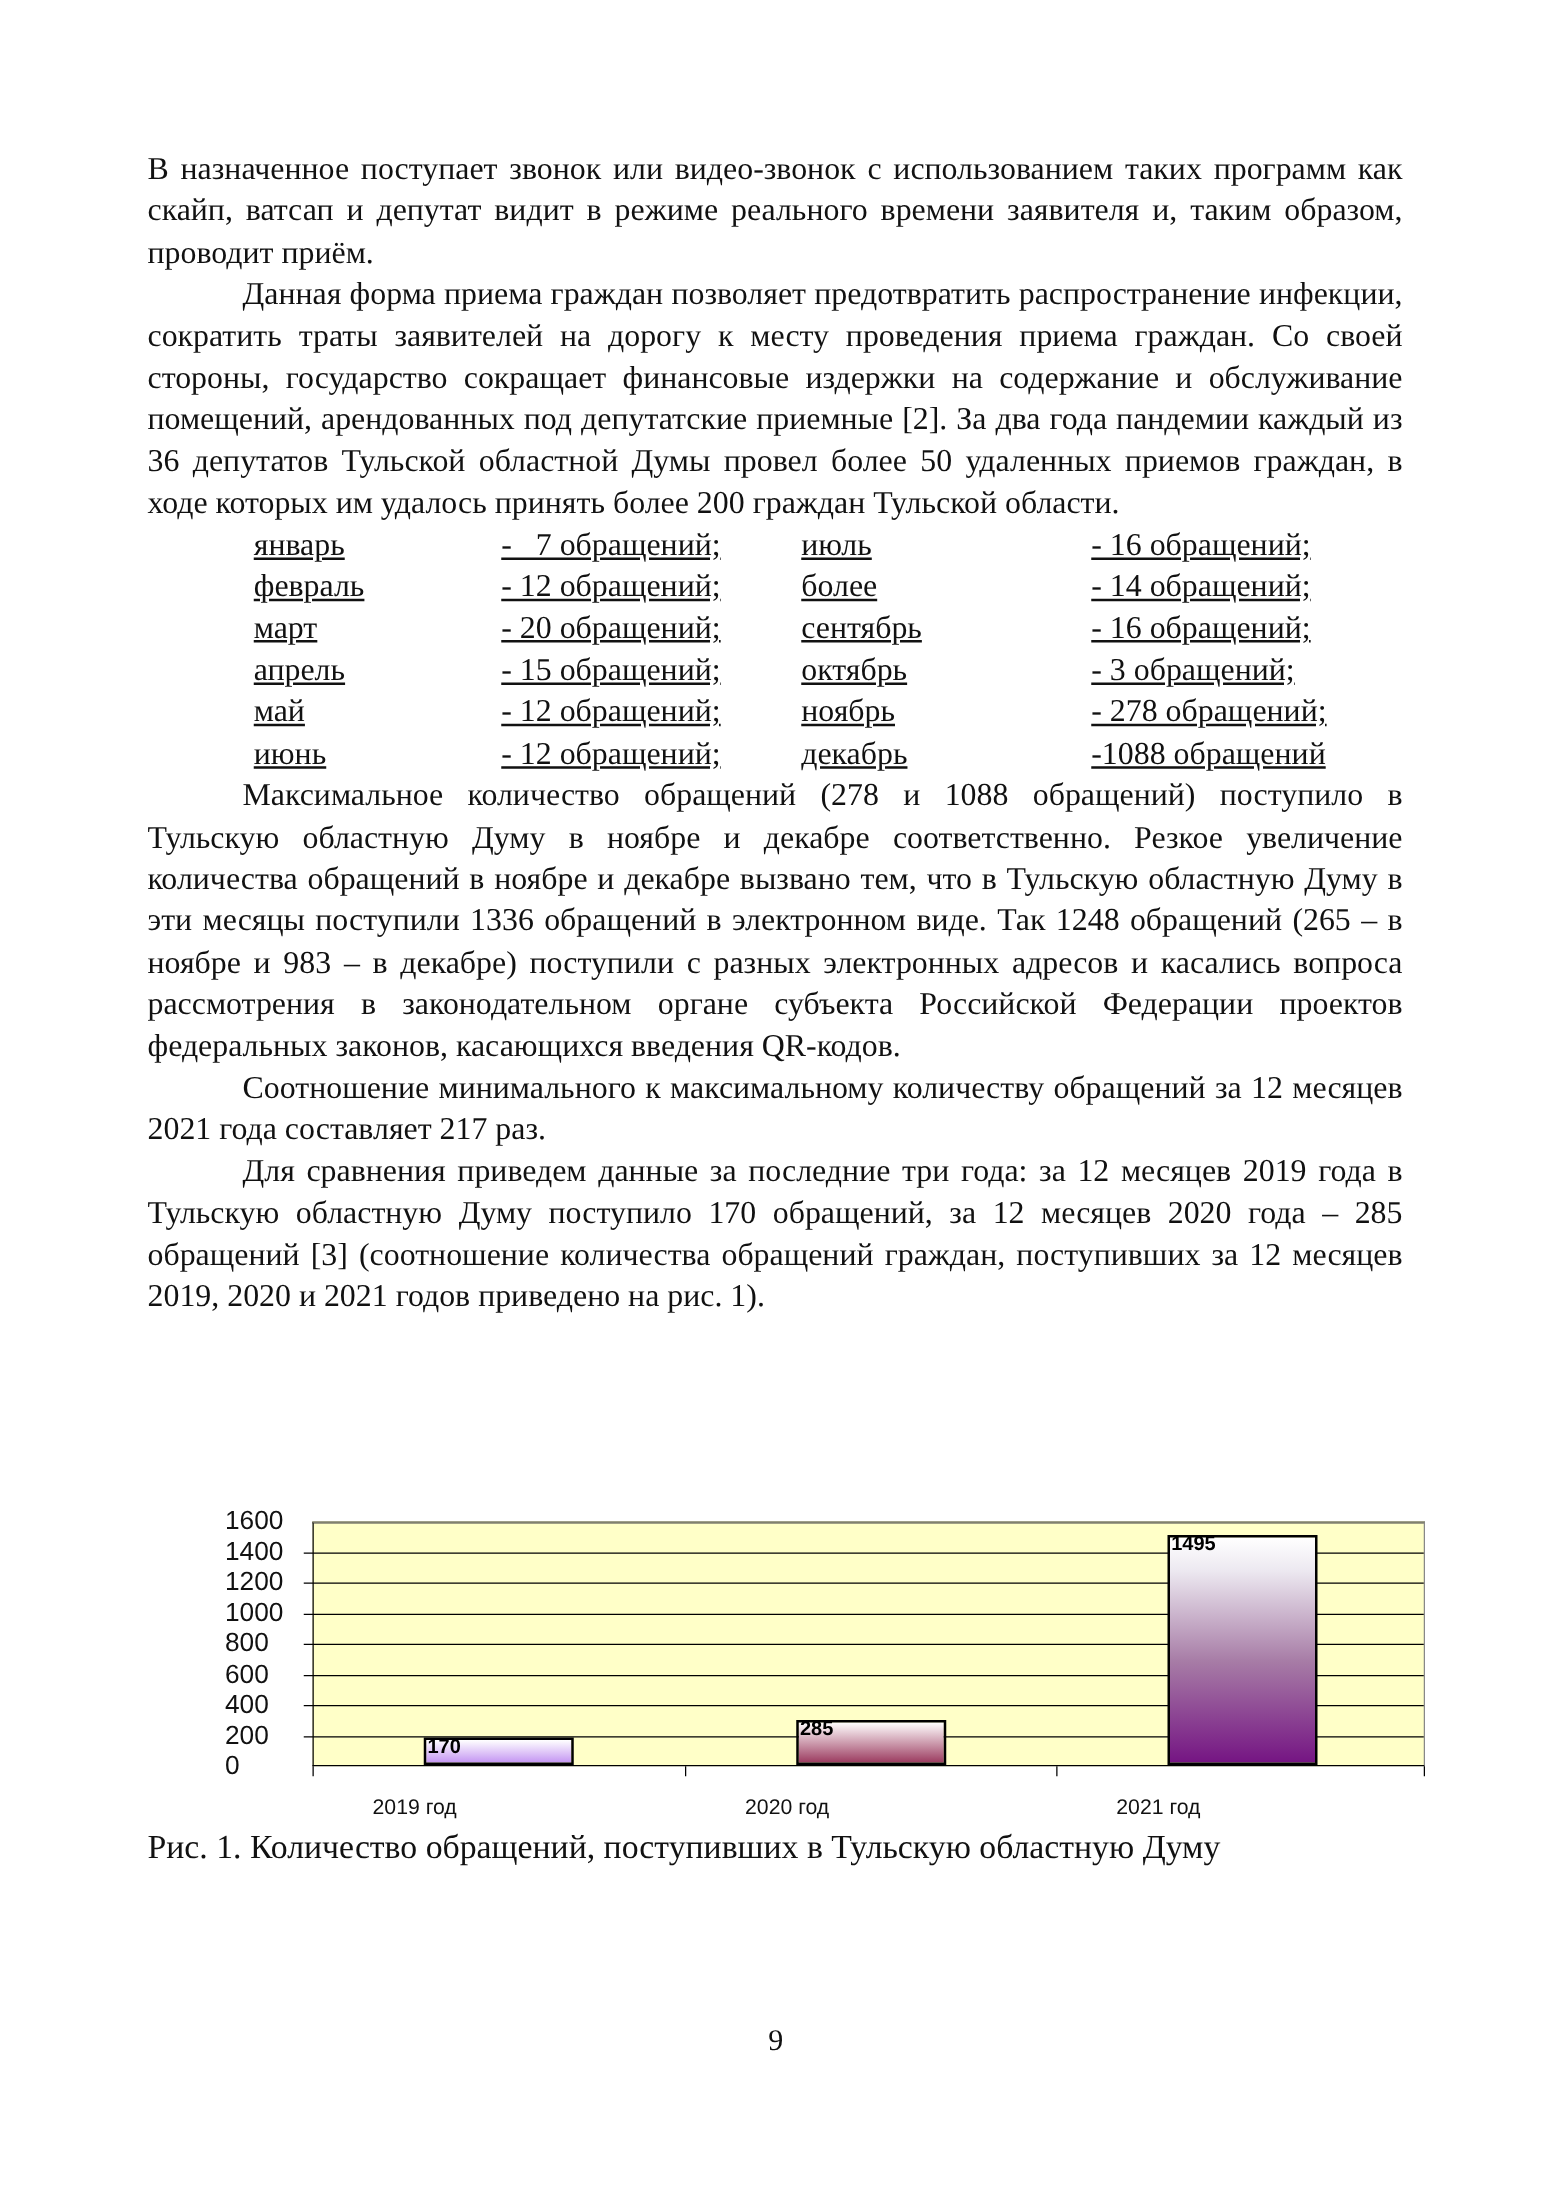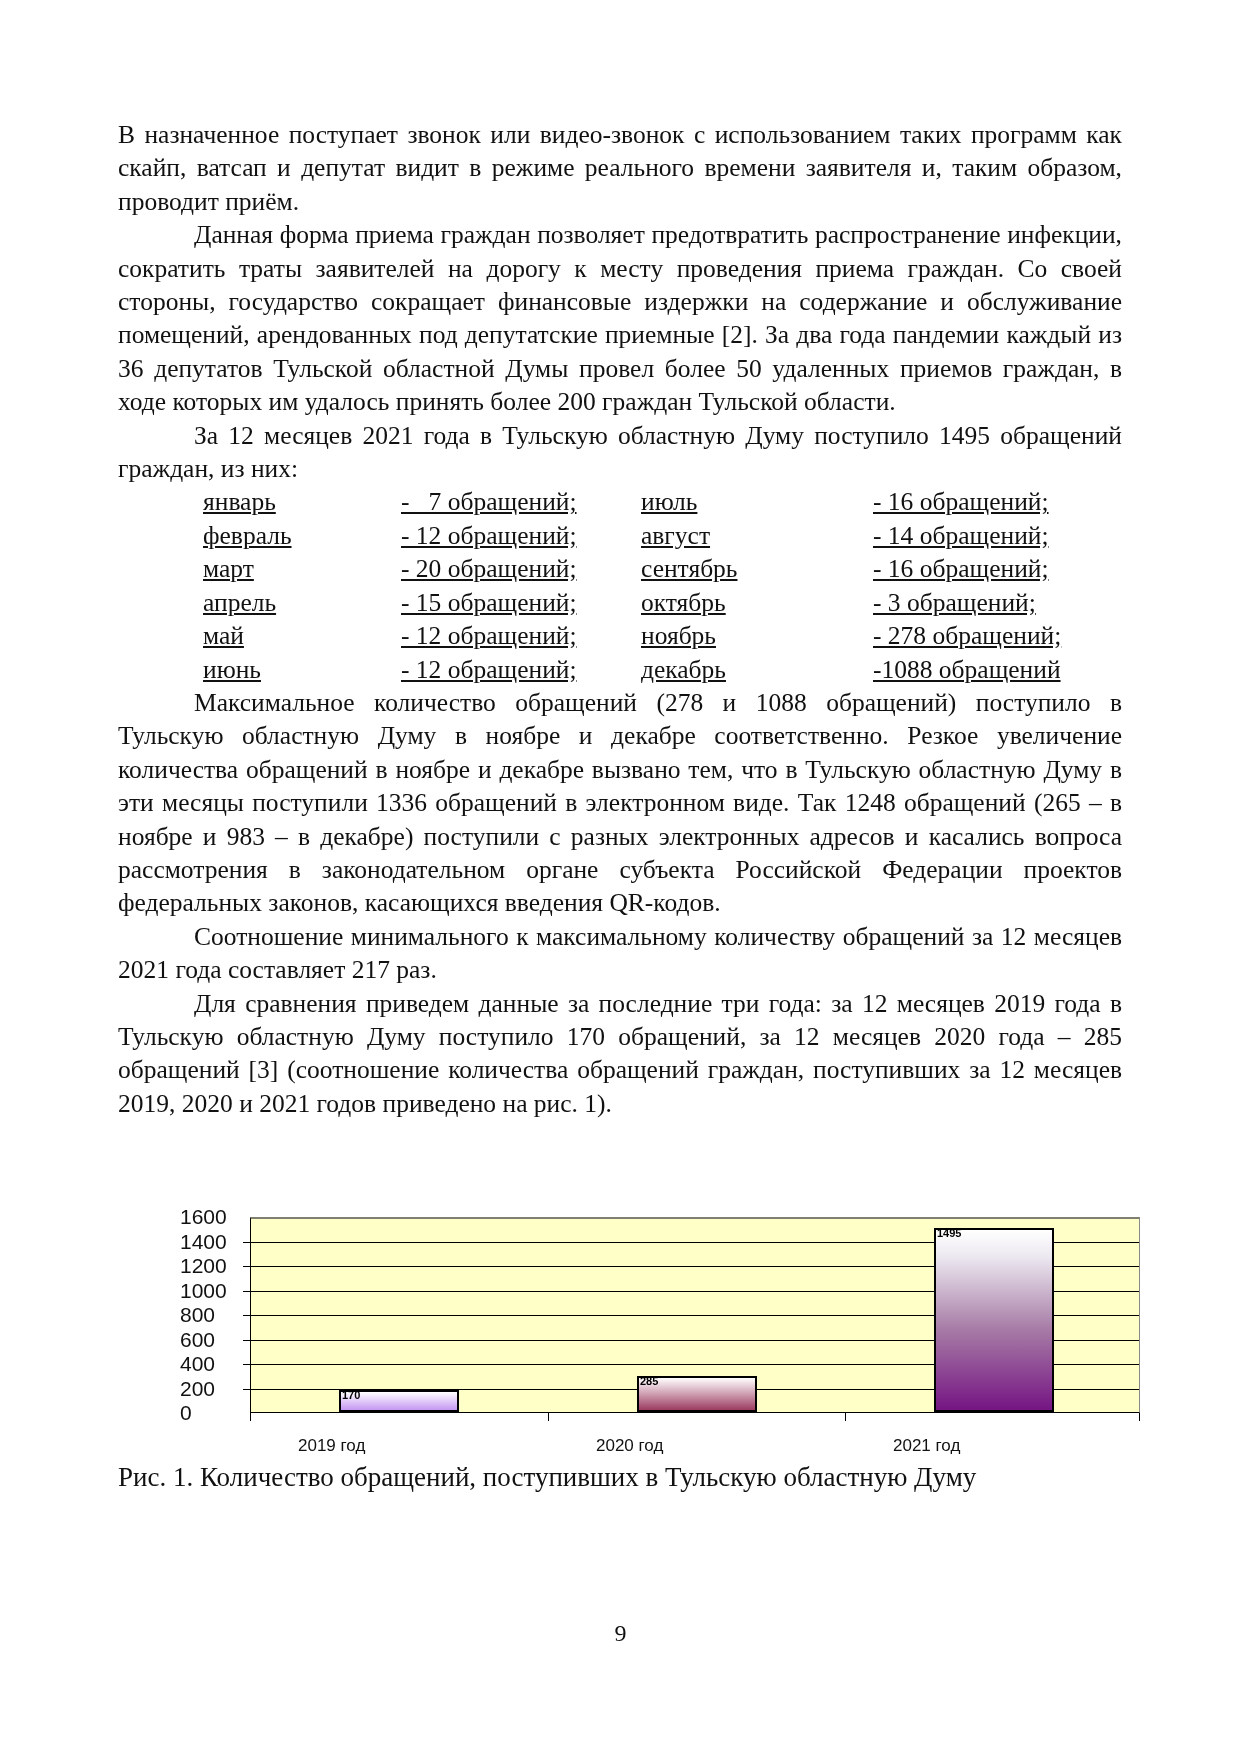--- a/index.html
+++ b/index.html
@@ -40,21 +40,21 @@
       border-top: 1.2px solid #000;
     }
     .ytick {
       position: absolute; left: 0; width: 62px; text-align: left;
       font-size: 21px; line-height: 16px;
     }
     .bar {
       position: absolute; bottom: 0; border: 2px solid #000; box-sizing: border-box;
     }
     .bar-label {
-      position: absolute; left: 1px; top: -3px; font-weight: bold; font-size: 11px; color: #000;
+      position: absolute; left: 1px; top: -3px; font-weight: bold; font-size: 16px; color: #000;
     }
     .xtick {
       position: absolute; bottom: -9px; width: 0; height: 8px; border-left: 1px solid #000;
     }
     .xlabel {
       position: absolute; top: 236px; width: 200px; text-align: left; font-size: 17px;
     }
     .caption {
       position: absolute; left: 118px; top: 1460px; width: 1004px;
       font-size: 27px; line-height: 34px;
@@ -65,31 +65,30 @@
       position: absolute; left: 0; width: 1241px; top: 1620px; text-align: center;
       font-size: 24px;
     }
   </style>
 </head>
 <body>
 
 <div class="page">
   <p class="para">В назначенное поступает звонок или видео-звонок с использованием таких программ как скайп, ватсап и депутат видит в режиме реального времени заявителя и, таким образом, проводит приём.</p>
   <p class="para indent">Данная форма приема граждан позволяет предотвратить распространение инфекции, сократить траты заявителей на дорогу к месту проведения приема граждан. Со своей стороны, государство сокращает финансовые издержки на содержание и обслуживание помещений, арендованных под депутатские приемные [2]. За два года пандемии каждый из 36 депутатов Тульской областной Думы провел более 50 удаленных приемов граждан, в ходе которых им удалось принять более 200 граждан Тульской области.</p>
-  <p class="para indent">За 12 месяцев 2021 года в Тульскую областную Думу поступило 1495 обращений граждан, из них:</p>
 
   <div class="months">
     <span>январь</span>
     <span>-   7 обращений;</span>
     <span>июль</span>
     <span>- 16 обращений;</span>
 
     <span>февраль</span>
     <span>- 12 обращений;</span>
-    <span>август</span>
+    <span>более</span>
     <span>- 14 обращений;</span>
 
     <span>март</span>
     <span>- 20 обращений;</span>
     <span>сентябрь</span>
     <span>- 16 обращений;</span>
 
     <span>апрель</span>
     <span>- 15 обращений;</span>
     <span>октябрь</span>

